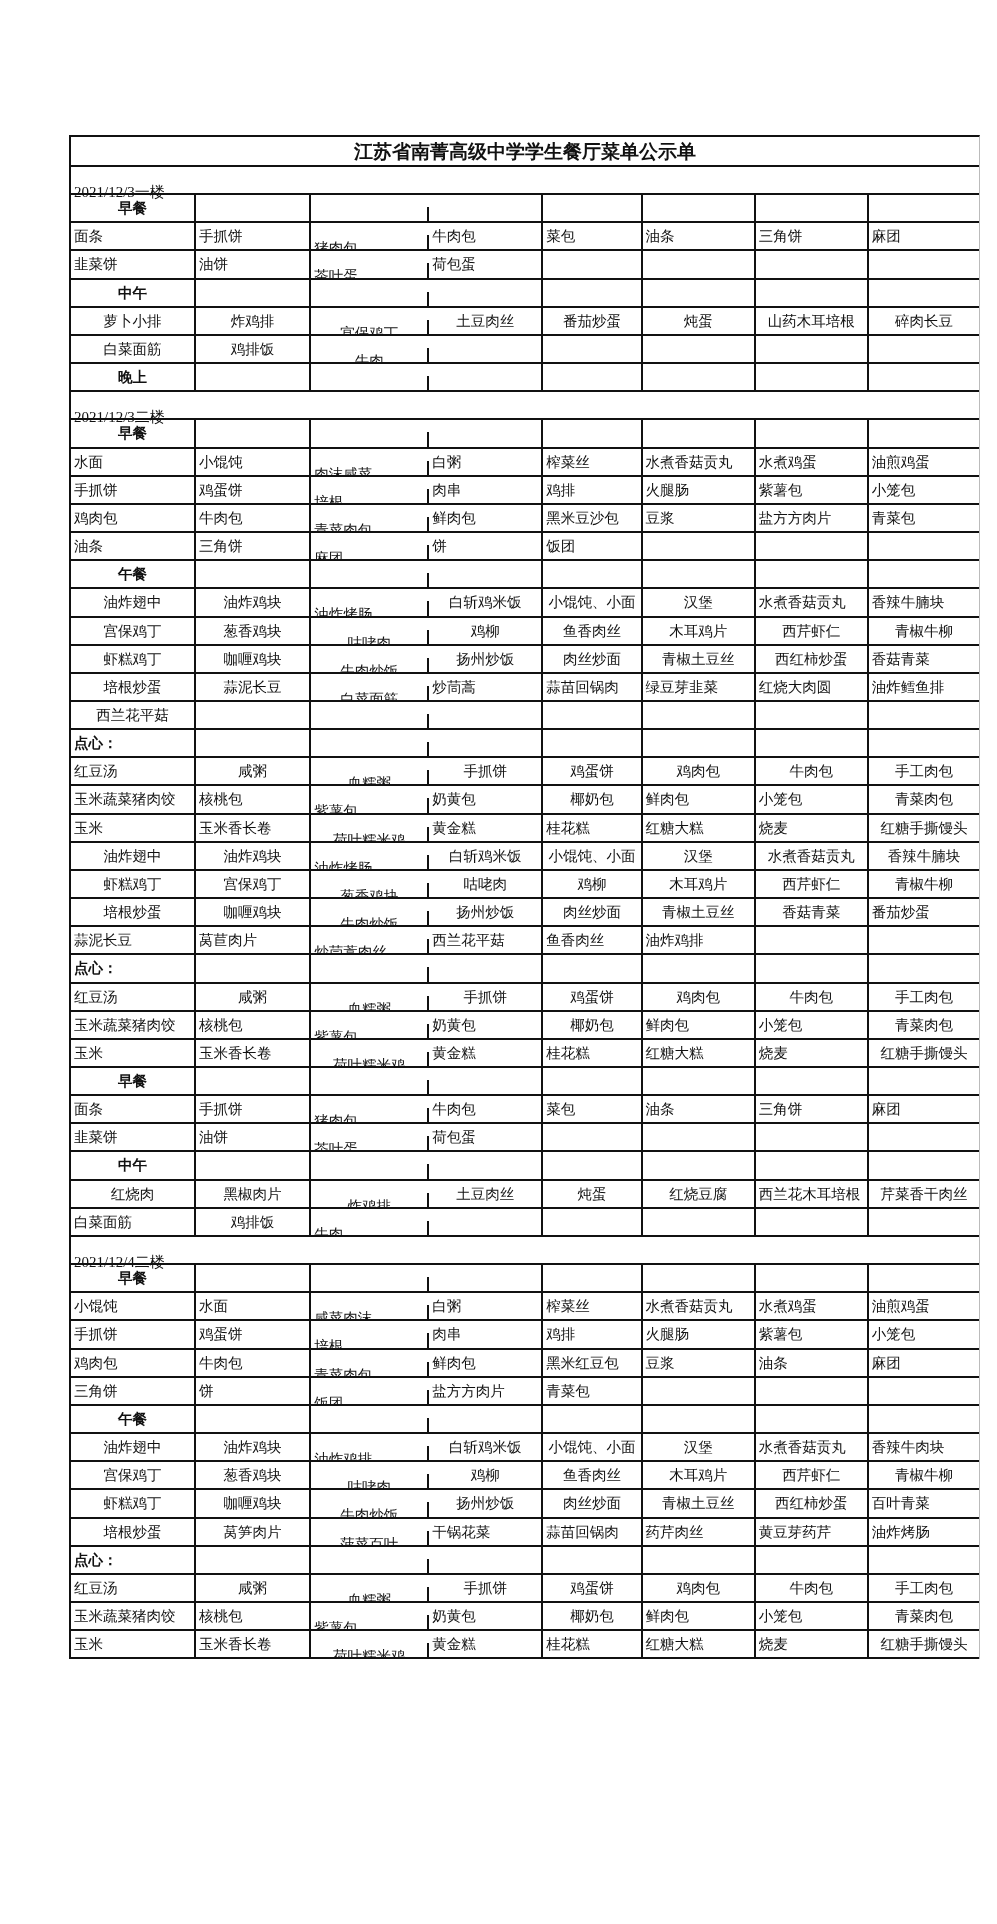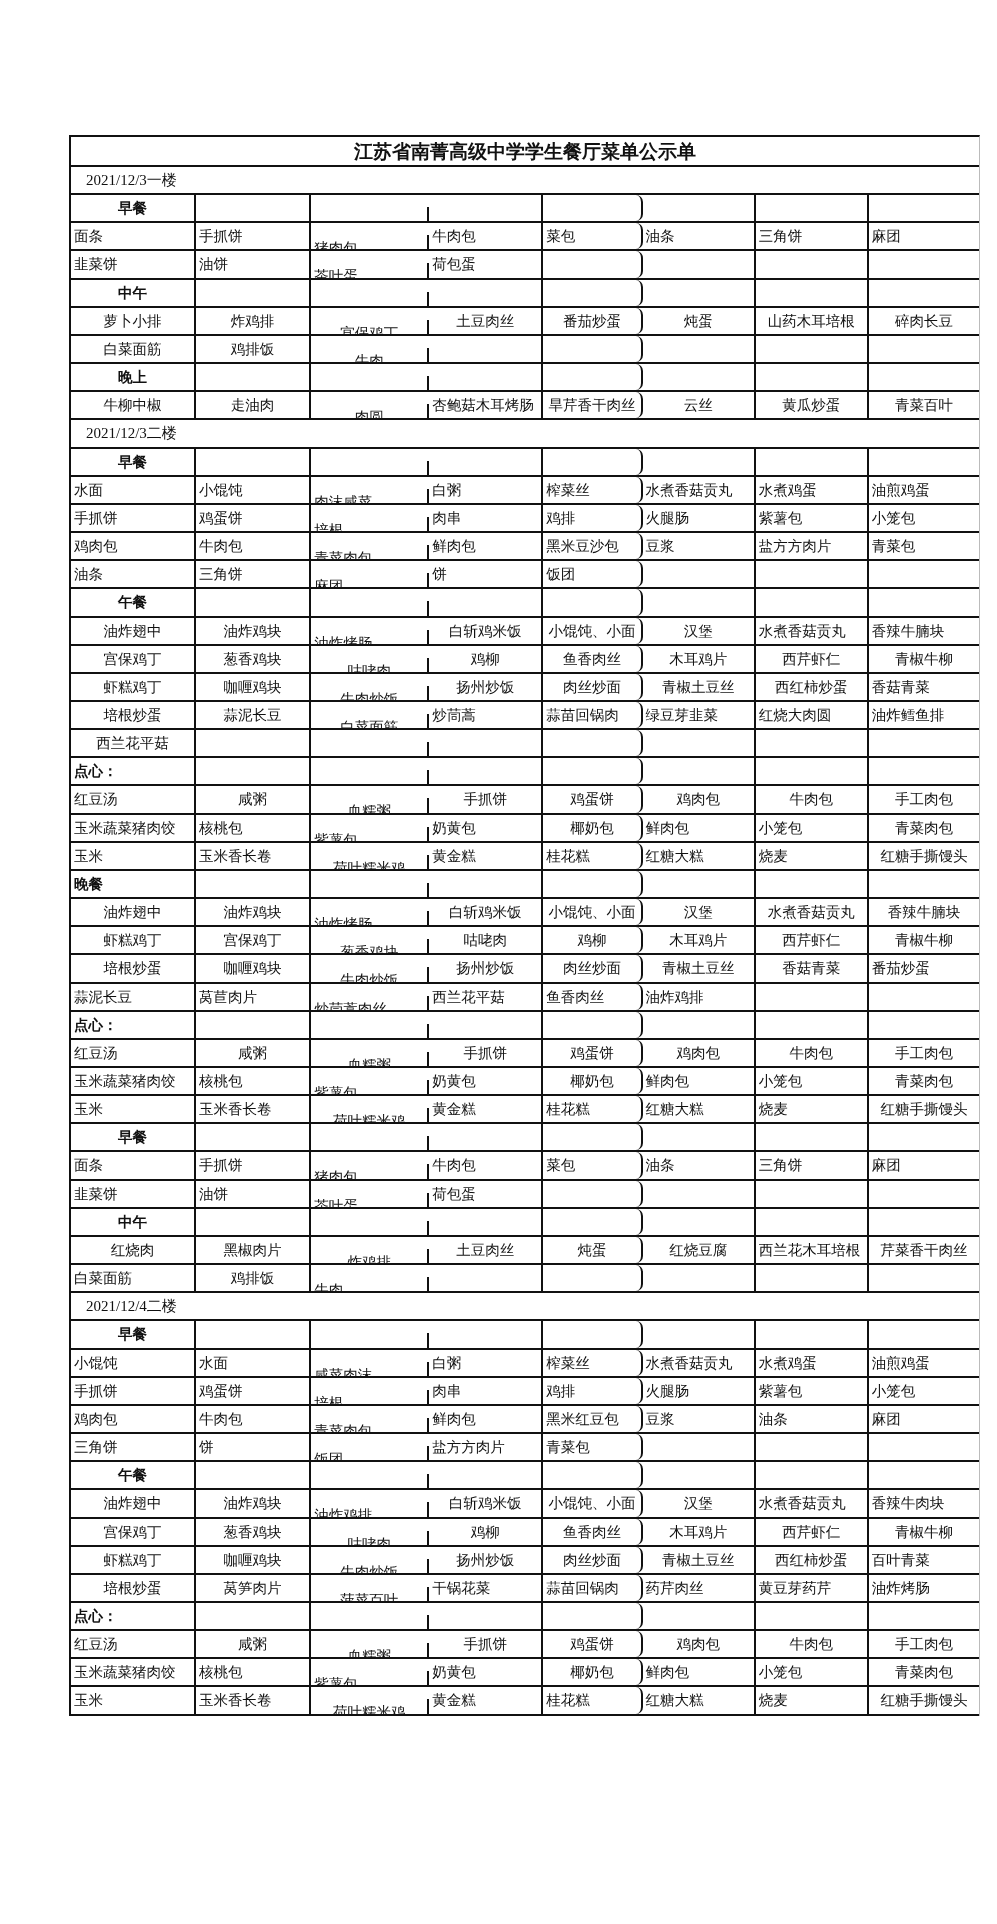--- a/index.html
+++ b/index.html
@@ -5,30 +5,30 @@
   html, body { margin: 0; padding: 0; background: #ffffff; }
   body { width: 997px; height: 1924px; position: relative; overflow: hidden;
          font-family: "DejaVu Sans", "Liberation Sans", sans-serif; color: #111; }
   #sheet { position: absolute; left: 69px; top: 135px; width: 908px;
            border-top: 2px solid #111; border-left: 2px solid #111;
            border-right: 1px solid #bbb; }
   .row { display: flex; height: 28.16px; border-bottom: 2px solid #111; box-sizing: border-box; }
   .row.title { height: 30px; }
   .title-cell { flex: 1; text-align: center; font-weight: bold; font-size: 19px; line-height: 28px; }
   .date-cell { flex: 1; font-family: "Liberation Serif", "DejaVu Serif", serif; font-size: 15px;
-               line-height: 26px; padding-left: 15px; white-space: nowrap; }
+               line-height: 26px; padding-left: 3px; white-space: nowrap; margin-top: 12px; }
   .cell { box-sizing: border-box; border-right: 2px solid #111; font-size: 14.5px;
           line-height: 26px; white-space: nowrap; overflow: hidden; padding: 0 3px; }
   .cell:last-child { border-right: none; }
   .cell.c { text-align: center; }
   .cell.l { text-align: left; }
   .cell.b { font-weight: bold; }
   .cell.ov { overflow: visible; position: relative; z-index: 1; }
   .w0 { width: 126px; } .w1 { width: 116px; } .w2 { width: 119px; margin-top: 12px; } .w3 { width: 115px; }
-  .w4 { width: 100px; border-radius: 7px; } .w5 { width: 114px; } .w6 { width: 114px; } .w7 { width: 111px; }
+  .w4 { width: 100px; } .w5 { width: 114px; } .w6 { width: 114px; } .w7 { width: 111px; }
 </style>
 </head>
 <body>
 
 <div id="sheet">
   <div class="row title">
     <div class="title-cell">江苏省南菁高级中学学生餐厅菜单公示单</div>
   </div>
   <div id="rows">
       <div class="row">
@@ -98,30 +98,20 @@
         <div class="cell w0 c b">晚上</div>
         <div class="cell w1 l"></div>
         <div class="cell w2 l"></div>
         <div class="cell w3 l"></div>
         <div class="cell w4 l"></div>
         <div class="cell w5 l"></div>
         <div class="cell w6 l"></div>
         <div class="cell w7 l"></div>
       </div>
       <div class="row">
-        <div class="cell w0 c">牛柳中椒</div>
-        <div class="cell w1 c">走油肉</div>
-        <div class="cell w2 c">肉圆</div>
-        <div class="cell w3 l">杏鲍菇木耳烤肠</div>
-        <div class="cell w4 c">旱芹香干肉丝</div>
-        <div class="cell w5 c">云丝</div>
-        <div class="cell w6 c">黄瓜炒蛋</div>
-        <div class="cell w7 c">青菜百叶</div>
-      </div>
-      <div class="row">
         <div class="date-cell">2021/12/3二楼</div>
       </div>
       <div class="row">
         <div class="cell w0 c b">早餐</div>
         <div class="cell w1 l"></div>
         <div class="cell w2 l"></div>
         <div class="cell w3 l"></div>
         <div class="cell w4 l"></div>
         <div class="cell w5 l"></div>
         <div class="cell w6 l"></div>
@@ -261,30 +251,20 @@
         <div class="cell w0 l">玉米</div>
         <div class="cell w1 l">玉米香长卷</div>
         <div class="cell w2 c">荷叶糯米鸡</div>
         <div class="cell w3 l">黄金糕</div>
         <div class="cell w4 l">桂花糕</div>
         <div class="cell w5 l">红糖大糕</div>
         <div class="cell w6 l">烧麦</div>
         <div class="cell w7 c">红糖手撕馒头</div>
       </div>
       <div class="row">
-        <div class="cell w0 l b">晚餐</div>
-        <div class="cell w1 l"></div>
-        <div class="cell w2 l"></div>
-        <div class="cell w3 l"></div>
-        <div class="cell w4 l"></div>
-        <div class="cell w5 l"></div>
-        <div class="cell w6 l"></div>
-        <div class="cell w7 l"></div>
-      </div>
-      <div class="row">
         <div class="cell w0 c">油炸翅中</div>
         <div class="cell w1 c">油炸鸡块</div>
         <div class="cell w2 l">油炸烤肠</div>
         <div class="cell w3 c">白斩鸡米饭</div>
         <div class="cell w4 c">小馄饨、小面</div>
         <div class="cell w5 c">汉堡</div>
         <div class="cell w6 c">水煮香菇贡丸</div>
         <div class="cell w7 c">香辣牛腩块</div>
       </div>
       <div class="row">

